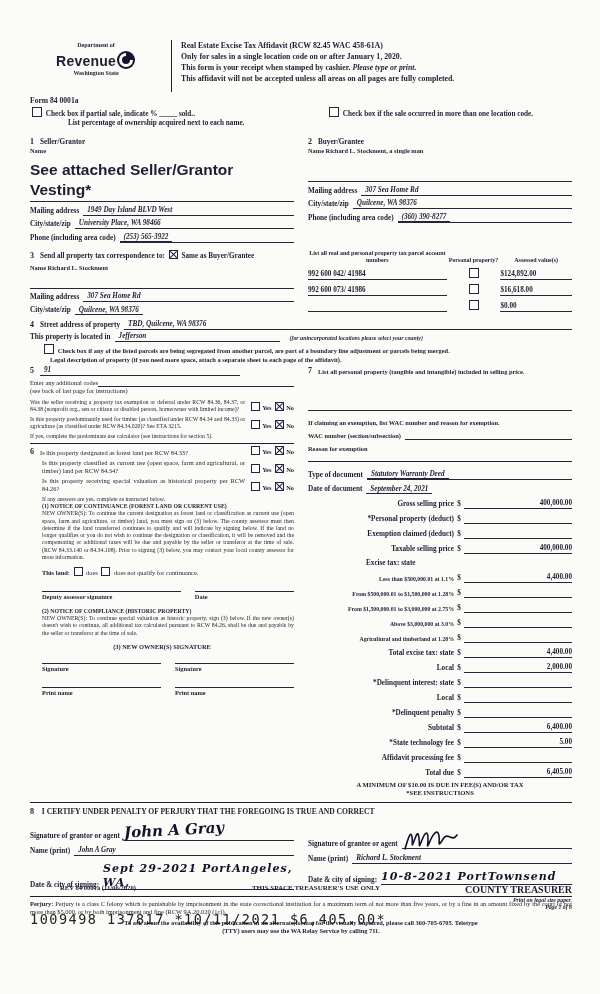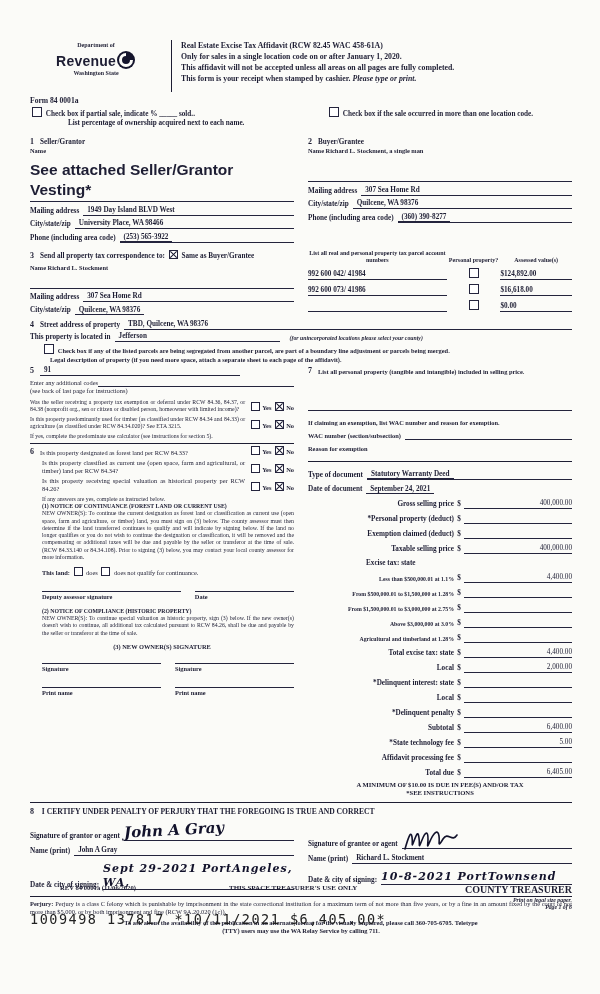--- a/index.html
+++ b/index.html
@@ -6,21 +6,21 @@
   .page{width:600px;height:994px;background:#fbfbf8;color:#1d1d33;margin:0 auto;position:relative;
         font-family:"Liberation Serif",serif;font-size:7.2px;line-height:1.25;box-sizing:border-box;
         padding:40px 28px 0 30px;overflow:hidden;}
   b,.b{font-weight:bold;}
   .i{font-style:italic;}
   .tiny{font-size:5.8px;}
   .sm{font-size:6.4px;}
   .r{display:flex;align-items:flex-end;}
   .lbl{font-weight:bold;white-space:nowrap;padding-right:4px;}
   .fill{flex:1;border-bottom:1px solid #24243d;min-height:9px;}
-  .val{font-weight:bold;padding:0 4px;}
+  .val{font-weight:bold;padding:0 4px;font-style:italic;}
   .ul{border-bottom:1px solid #24243d;}
   .cb{display:inline-block;width:7px;height:7px;border:1px solid #24243d;position:relative;
       vertical-align:-1px;margin:0 2px;flex:none;background:#fff;}
   .cb.big{width:8px;height:8px;}
   .cb.x::before,.cb.x::after{content:"";position:absolute;left:-1px;top:3px;width:9px;height:1.2px;background:#16162c;}
   .cb.x::before{transform:rotate(45deg);} .cb.x::after{transform:rotate(-45deg);}
   .hdr{display:flex;}
   .logo{width:132px;text-align:center;padding-top:2px;}
   .logo .dept{font-size:6px;font-weight:bold;}
   .logo .rev{font-family:"Liberation Sans",sans-serif;font-weight:bold;font-size:14px;letter-spacing:0.2px;display:inline-block;}
@@ -30,21 +30,21 @@
   .twocol{display:flex;}
   .col{flex:1;min-width:0;}
   .col+.col{margin-left:14px;}
   .secnum{font-weight:bold;font-size:8px;padding-right:6px;}
   .vesting{font-family:"Liberation Sans",sans-serif;font-weight:bold;font-size:15.5px;letter-spacing:0;}
   .frow{display:flex;align-items:flex-end;margin-top:3.5px;}
   .taxrow{display:flex;align-items:flex-end;margin-top:5px;}
   .taxlbl{flex:1;text-align:right;font-weight:bold;white-space:nowrap;}
   .taxlbl.small{font-weight:bold;font-size:5.8px;}
   .dollar{width:10px;text-align:center;font-weight:bold;}
-  .amt{width:108px;border-bottom:1px solid #24243d;text-align:right;font-weight:normal;min-height:9px;}
+  .amt{width:108px;border-bottom:1px solid #24243d;text-align:right;font-weight:bold;min-height:9px;}
   .hand{font-family:"DejaVu Serif",serif;font-style:italic;font-weight:bold;color:#12122b;}
   .sig-script{font-size:15px;transform:rotate(-3deg);display:inline-block;margin-top:-8px;}
   .hand-date{font-size:11px;letter-spacing:1px;}
   .rule{border-top:1.4px solid #1d1d33;margin:4px 0;}
   .jp{text-align:justify;}
   .stamp{font-family:"DejaVu Sans Mono",monospace;font-size:13.5px;letter-spacing:1.5px;color:#222;}
   .sigline{border-top:1px solid #24243d;font-weight:bold;padding-top:1px;}
 </style>
 </head>
 <body>
@@ -59,22 +59,22 @@
           <circle cx="10" cy="10" r="9" fill="#14142c"></circle>
           <path d="M10 3 a7 7 0 1 0 7 7 l-3 0 a4 4 0 1 1 -4 -4 z" fill="#fbfbf8"></path>
         </svg>
       </div>
       <div class="wa">Washington State</div>
     </div>
     <div class="hdiv"></div>
     <div class="titleblock">
       <div>Real Estate Excise Tax Affidavit (RCW 82.45 WAC 458-61A)</div>
       <div>Only for sales in a single location code on or after January 1, 2020.</div>
+      <div><span>This form is your receipt when stamped by cashier. </span><span class="i">Please type or print.</span></div>
       <div>This affidavit will not be accepted unless all areas on all pages are fully completed.</div>
-      <div><span>This form is your receipt when stamped by cashier. </span><span class="i">Please type or print.</span></div>
     </div>
   </div>
 
   <div class="b" style="margin-top:4px;font-size:7.6px">Form 84 0001a</div>
 
   <div class="twocol" style="margin-top:2px">
     <div class="col">
       <div><span class="cb big"></span>
       <span class="b">Check box if partial sale, indicate % _____ sold..</span></div>
       <div class="b" style="padding-left:38px">List percentage of ownership acquired next to each name.</div>
@@ -417,21 +417,21 @@
   <div style="border-top:1px solid #1d1d33;margin-top:6px;padding-top:3px">
     <div class="sm jp"><span class="b">Perjury:</span>
       <span>Perjury is a class C felony which is punishable by imprisonment in the state correctional institution for a maximum term of not more than five years, or by a fine in an amount fixed by the court of not more than $5,000, or by both imprisonment and fine (RCW 9A.20.020 (1c)).</span></div>
     <div class="sm b" style="text-align:center;margin-top:3px">To ask about the availability of this publication in an alternate format for the visually impaired, please call 360-705-6705. Teletype</div>
     <div class="sm b" style="text-align:center">(TTY) users may use the WA Relay Service by calling 711.</div>
   </div>
 
   <div style="position:absolute;left:30px;right:28px;top:884px">
     <div class="r" style="align-items:flex-start">
       <div class="b" style="width:33%;font-size:6.6px;padding-left:30px">REV 84 0001a (11/06/2020)</div>
-      <div class="b" style="width:34%;font-size:7px">THIS SPACE TREASURER'S USE ONLY</div>
+      <div class="b" style="width:34%;text-align:center;font-size:7px">THIS SPACE TREASURER'S USE ONLY</div>
       <div style="width:33%;text-align:right">
         <div class="b" style="font-size:10px">COUNTY TREASURER</div>
         <div class="i b tiny">Print on legal size paper.</div>
         <div class="i b tiny">Page 1 of 6</div>
       </div>
     </div>
     <div class="stamp" style="">1009498  137817  *10/11/2021  $6,405.00*</div>
   </div>
 
 </div>

